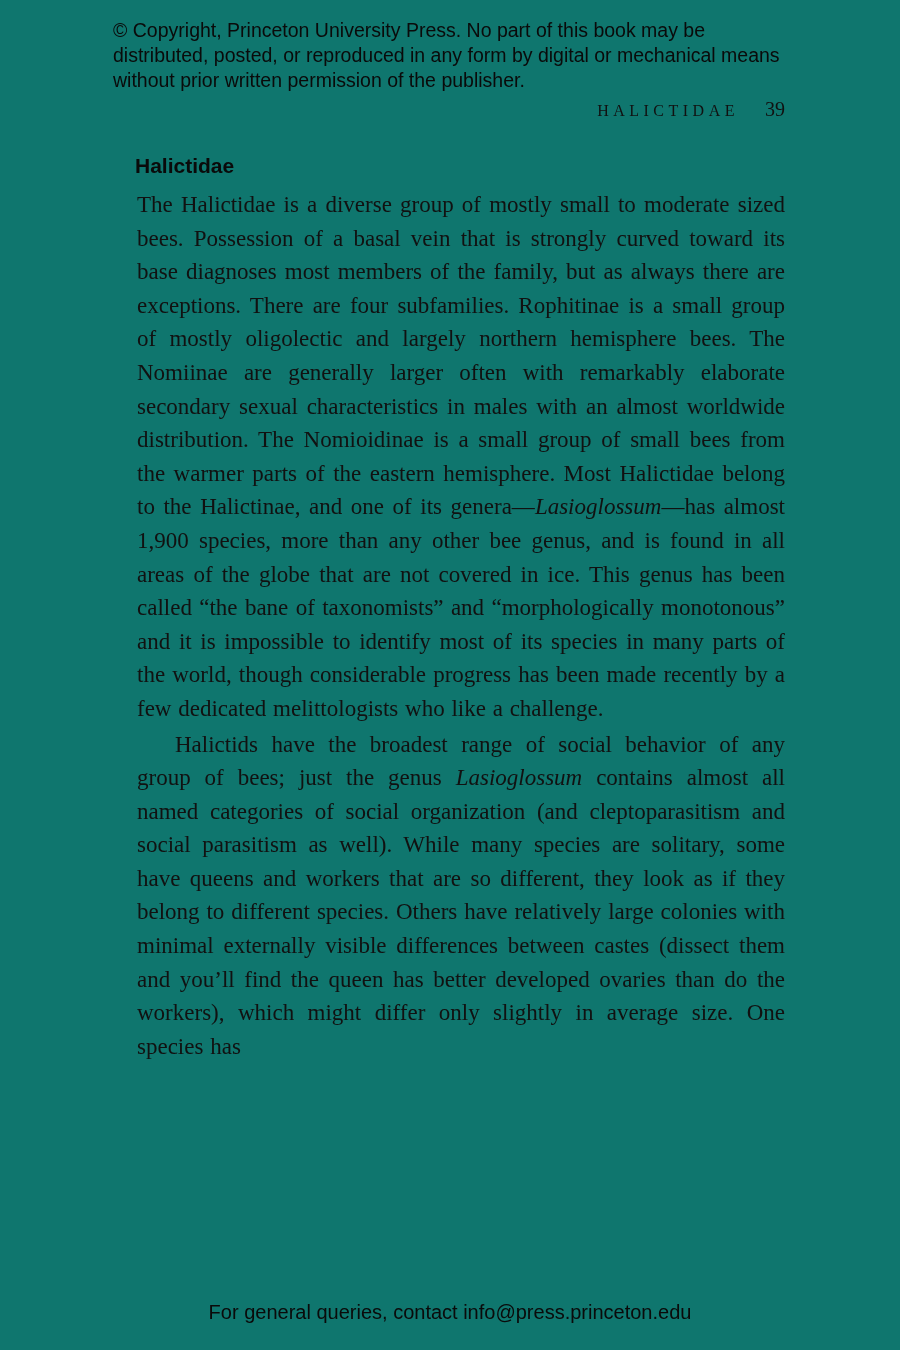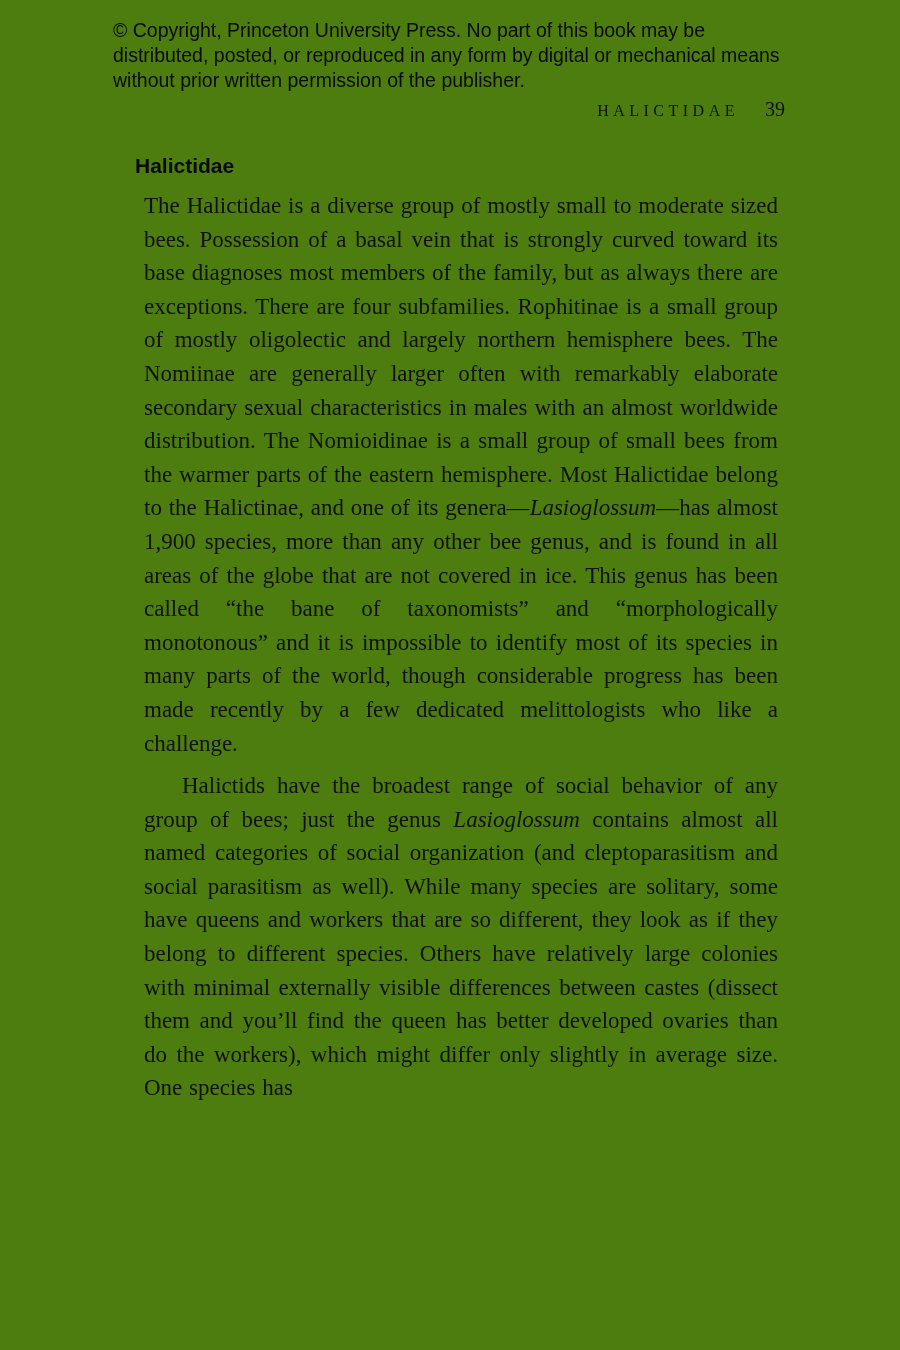--- a/index.html
+++ b/index.html
@@ -4,21 +4,21 @@
 <style>
   html, body {
     margin: 0;
     padding: 0;
     background: #ffffff;
   }
   .page {
     position: relative;
     width: 900px;
     height: 1350px;
-    background: #4d7c0f;
+    background: #0f766e;
     color: #111111;
     overflow: hidden;
   }
   .copyright {
     position: absolute;
     top: 18px;
     left: 113px;
     width: 690px;
     font-family: "Liberation Sans", sans-serif;
     font-size: 19.5px;
@@ -52,21 +52,21 @@
   }
   .section-heading {
     margin: 0 0 8px 0;
     font-family: "Liberation Sans", sans-serif;
     font-weight: 700;
     font-size: 21px;
     line-height: 28px;
     color: #0a0a0a;
   }
   .para {
-    margin: 9px;
+    margin: 2px;
     font-family: "Liberation Serif", serif;
     font-size: 23px;
     line-height: 33.6px;
     text-align: justify;
     color: #111111;
     hyphens: auto;
     -webkit-hyphens: auto;
     word-spacing: 1px;
   }
   .para.indent {
@@ -99,14 +99,15 @@
   </div>
 
   <div class="body-block">
     <h2 class="section-heading">Halictidae</h2>
     <div id="paragraphs">
         <p class="para"><span>The Halictidae is a diverse group of mostly small to moderate sized bees. Possession of a basal vein that is strongly curved toward its base diagnoses most members of the family, but as always there are exceptions. There are four subfamilies. Rophitinae is a small group of mostly oligolectic and largely northern hemisphere bees. The Nomiinae are generally larger often with remarkably elaborate secondary sexual characteristics in males with an almost worldwide distribution. The Nomioidinae is a small group of small bees from the warmer parts of the eastern hemisphere. Most Halictidae belong to the Halictinae, and one of its genera—</span><i>Lasioglossum</i><span>—has almost 1,900 species, more than any other bee genus, and is found in all areas of the globe that are not covered in ice. This genus has been called “the bane of taxonomists” and “morphologically monotonous” and it is impossible to identify most of its species in many parts of the world, though considerable progress has been made recently by a few dedicated melittologists who like a challenge.</span></p>
         <p class="para indent"><span>Halictids have the broadest range of social behavior of any group of bees; just the genus </span><i>Lasioglossum</i><span> contains almost all named categories of social organization (and cleptoparasitism and social parasitism as well). While many species are solitary, some have queens and workers that are so different, they look as if they belong to different species. Others have relatively large colonies with minimal externally visible differences between castes (dissect them and you’ll find the queen has better developed ovaries than do the workers), which might differ only slightly in average size. One species has</span></p>
       </div>
   </div>
 
+  <div class="footer">For general queries, contact info@press.princeton.edu</div>
 
 </div>
 
 </body></html>

